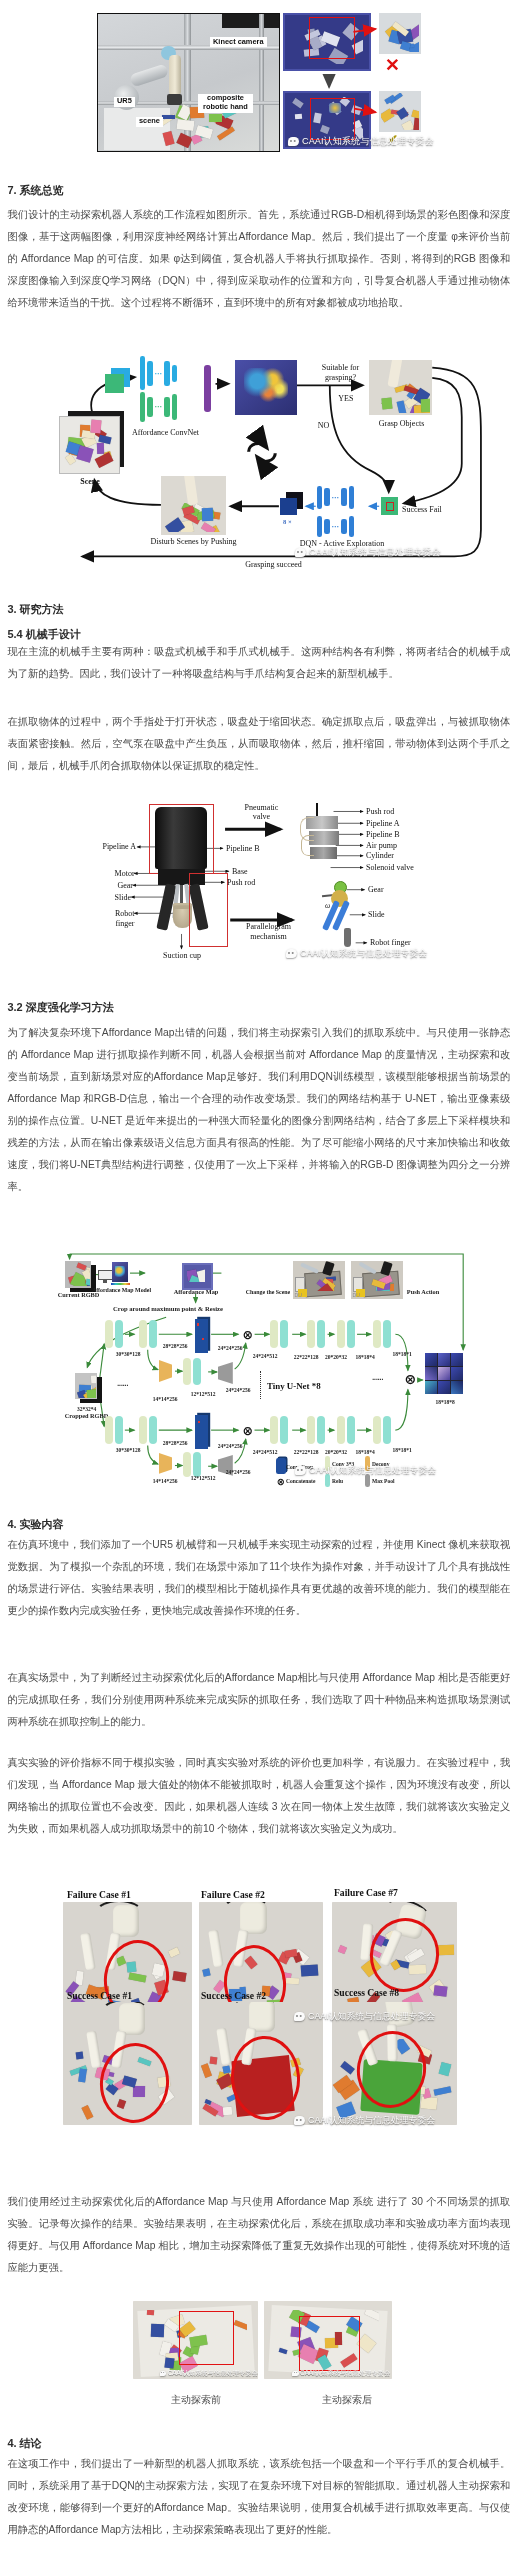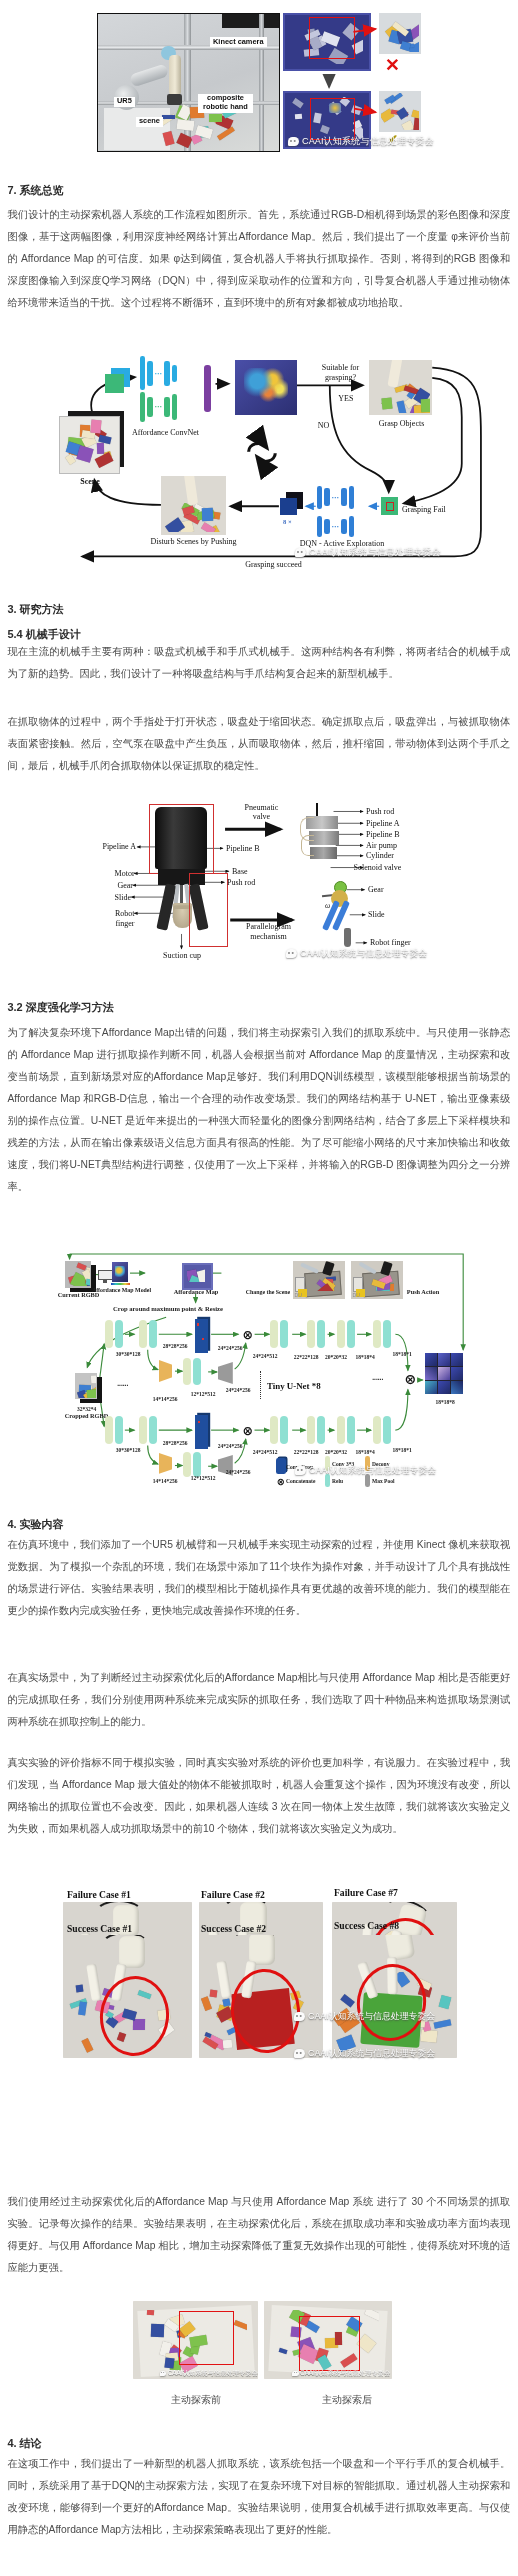--- a/index.html
+++ b/index.html
@@ -284,21 +284,21 @@
     </div>
   <div class="al" style="left:294px;top:192px;width:96px">DQN - Active Exploration</div>
 
   <div class="abs" style="left:286px;top:145px;width:17px;height:17px;background:#101018"></div>
   <div class="abs" style="left:280px;top:151px;width:17px;height:17px;background:#1b3f8f"></div>
   <div class="abs" style="left:283px;top:171px;font:bold 6.6px 'Liberation Serif',serif;color:#4472c4">8 ×</div>
 
   <div class="abs" style="left:381px;top:150px;width:17px;height:17.7px;background:#3cb878">
     <div class="abs" style="left:5.2px;top:5.2px;width:5.9px;height:6.6px;border:1.1px solid #c22"></div>
   </div>
-  <div class="al" style="left:402px;top:158px;width:52px;text-align:left">Grasping Fail</div>
+  <div class="al" style="left:402px;top:158px;width:52px;text-align:left">Success Fail</div>
 
   <div class="photo" style="left:161px;top:129px;width:65px;height:59px;background:#dcd9d2">
     <div class="clutter" style="left:3px;top:26.6px;width:59px;height:29.5px">
         <i style="left: 48.4%; top: 16.4%; width: 17px; height: 8.9px; background: rgb(242, 240, 234); transform: rotate(28deg);"></i>
         <i style="left: 27.2%; top: 61.1%; width: 13.3px; height: 11.8px; background: rgb(239, 230, 200); transform: rotate(-12deg);"></i>
         <i style="left: 34.6%; top: 41.2%; width: 16px; height: 5.9px; background: rgb(217, 79, 79); transform: rotate(28deg);"></i>
         <i style="left: 11.8%; top: 66.2%; width: 5.9px; height: 14px; background: rgb(231, 127, 176); transform: rotate(13deg);"></i>
         <i style="left: 76.2%; top: 81.2%; width: 9.6px; height: 10.3px; background: rgb(232, 185, 60); transform: rotate(-28deg);"></i>
         <i style="left: 81.1%; top: 31.8%; width: 8px; height: 7.4px; background: rgb(224, 123, 47); transform: rotate(9deg);"></i>
         <i style="left: 55.8%; top: 27.1%; width: 17px; height: 8px; background: rgb(126, 194, 77); transform: rotate(-8deg);"></i>
@@ -387,21 +387,21 @@
   <div class="abs" style="left:309px;top:29.5px;width:29.5px;height:14.8px;background:linear-gradient(90deg,#8a8a8a,#bcbcbc,#7a7a7a)"></div>
   <div class="abs" style="left:310px;top:46px;width:26.6px;height:11.8px;background:linear-gradient(90deg,#787878,#a8a8a8,#686868)"></div>
   <div class="abs" style="left:300px;top:16px;width:13.3px;height:22px;border:1.5px solid #cdbfa0;border-right:none;border-radius:8.9px 0 0 8.9px"></div>
   <div class="abs" style="left:301px;top:34px;width:11.8px;height:19px;border:1.5px solid #c4b694;border-right:none;border-radius:7.4px 0 0 7.4px"></div>
 
   <div class="al" style="left:366px;top:5.9px;width:43px;text-align:left">Push rod</div>
   <div class="al" style="left:366px;top:17.7px;width:43px;text-align:left">Pipeline A</div>
   <div class="al" style="left:366px;top:29px;width:43px;text-align:left">Pipeline B</div>
   <div class="al" style="left:366px;top:40px;width:43px;text-align:left">Air pump</div>
   <div class="al" style="left:366px;top:50px;width:43px;text-align:left">Cylinder</div>
-  <div class="al" style="left:346px;top:62px;width:63px;text-align:center">Solenoid valve</div>
+  <div class="al" style="left:366px;top:62px;width:63px;text-align:left">Solenoid valve</div>
 
   <div class="al" style="left:233px;top:121px;width:71px">Parallelogram mechanism</div>
   <div class="abs" style="left:322px;top:93px;width:23.6px;height:2.2px;background:#555;transform:rotate(-6deg)"></div>
   <div class="abs" style="left:334px;top:80px;width:11px;height:11px;background:#7ac143;border-radius:50%;border:1.5px solid #4d8a20"></div>
   <div class="abs" style="left:331px;top:89px;width:17px;height:17px;background:#d2b04a;border-radius:50%"></div>
   <div class="abs" style="left:325px;top:100px;font:italic 7.4px 'Liberation Serif',serif;color:#222">ω</div>
   <div class="abs" style="left:328px;top:99px;width:5.9px;height:31px;background:#3b7dd8;border-radius:2.2px;transform:rotate(24deg)"></div>
   <div class="abs" style="left:338px;top:99px;width:5.9px;height:31px;background:#3b7dd8;border-radius:2.2px;transform:rotate(24deg)"></div>
   <div class="abs" style="left:344px;top:127px;width:7.4px;height:19px;background:#6e6e6e;border-radius:2.2px 2.2px 3.7px 3.7px"></div>
   <div class="al" style="left:368px;top:84px;width:25px;text-align:left">Gear</div>
@@ -773,21 +773,21 @@
         <div class="fr"></div>
       </div>
     <div class="redellipse" style="left:38px;top:16px;width:63px;height:68px;transform:rotate(12deg)"></div>
   </div>
   <div class="wm" style="left:294px;top:123px;font-size:8.9px">
     <span class="bub"></span>
     <span>CAAI认知系统与信息处理专委会</span>
   </div>
 </div>
 
-<div class="fig" style="top:1920px;height:145px">
+<div class="fig" style="top:1987px;height:145px">
   <div class="abs" style="left:67px;top:3px;font:bold 9.6px 'Liberation Serif',serif;color:#111">Success Case #1</div>
   <div class="abs" style="left:201px;top:3px;font:bold 9.6px 'Liberation Serif',serif;color:#111">Success Case #2</div>
   <div class="abs" style="left:334px;top:0px;font:bold 9.6px 'Liberation Serif',serif;color:#111">Success Case #8</div>
 
   <div class="cph" style="left:63px;top:14.8px;width:129px;height:123px">
     <div class="clutter" style="left:0;top:47px;width:129px;height:75px">
         <i style="left: 40.5%; top: 41%; width: 14.8px; height: 6.6px; background: rgb(231, 127, 176); transform: rotate(-31deg);"></i>
         <i style="left: 32.9%; top: 31.6%; width: 8.9px; height: 4.4px; background: rgb(138, 82, 184); transform: rotate(13deg);"></i>
         <i style="left: 34.3%; top: 48.7%; width: 10.3px; height: 8px; background: rgb(52, 79, 160); transform: rotate(38deg);"></i>
         <i style="left: 74%; top: 37.7%; width: 11.8px; height: 10.3px; background: rgb(239, 230, 200); transform: rotate(-8deg);"></i>

